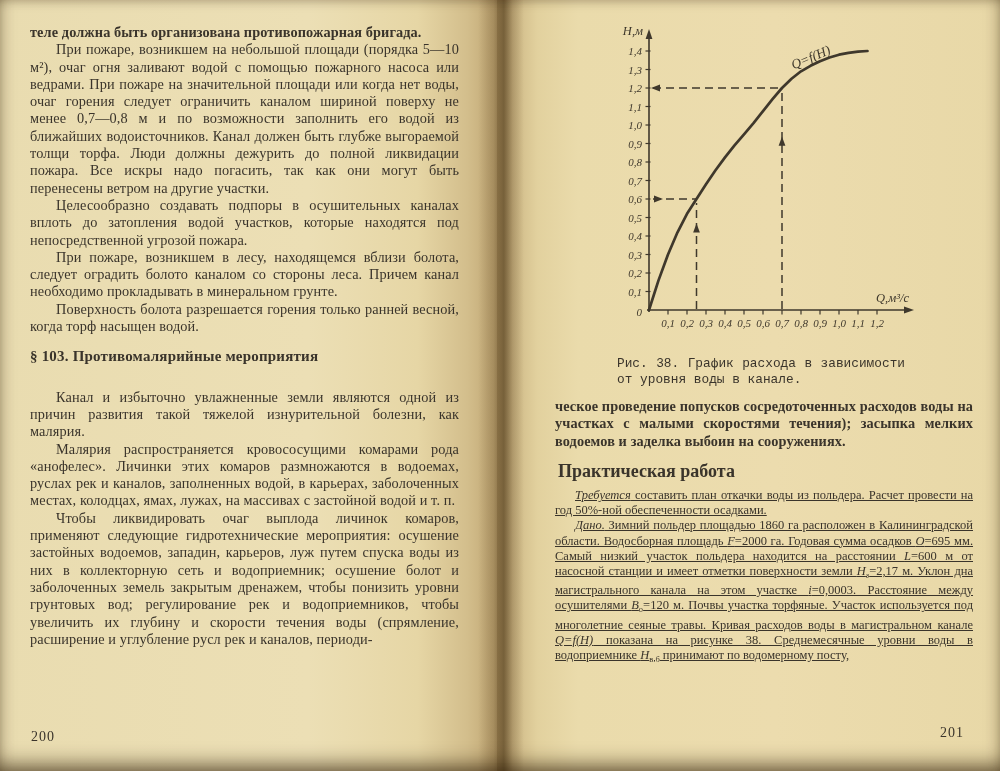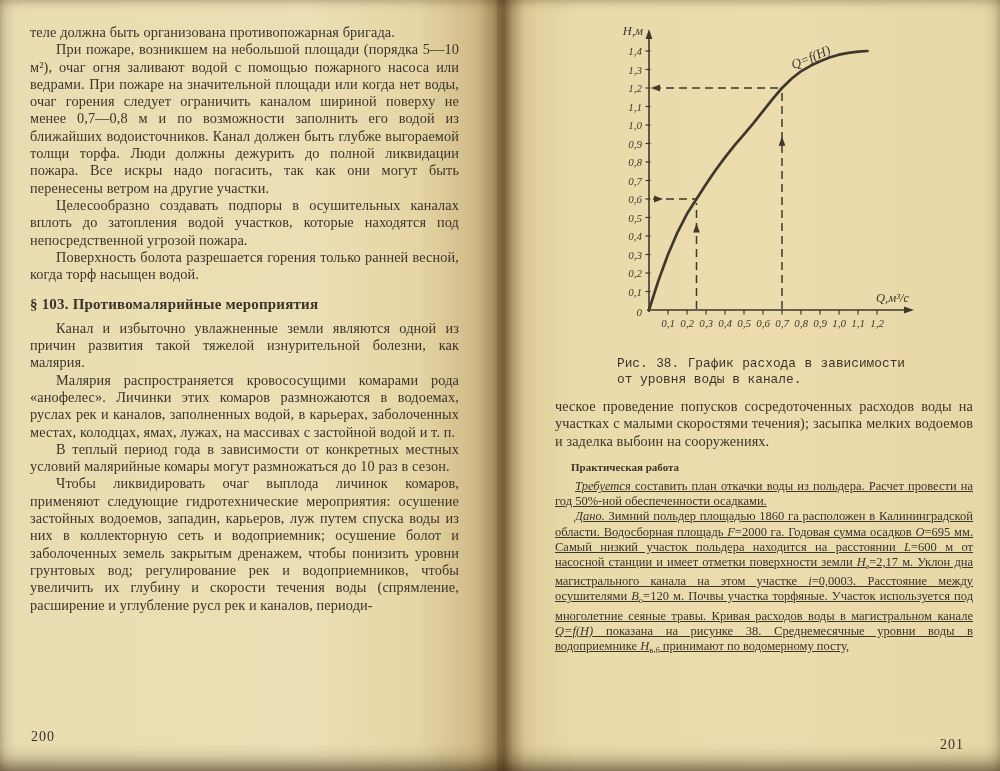--- a/index.html
+++ b/index.html
@@ -32,55 +32,55 @@
     background:linear-gradient(90deg,#a98f5e 0%,#cdb785 3%,#e2d19e 8%,#eadbab 16%,#ecdcae 55%,#e8d8a7 100%);
   }
   .gutter{
     position:absolute;left:478px;top:0;width:46px;height:771px;pointer-events:none;
     background:linear-gradient(90deg,rgba(70,46,14,0) 0%,rgba(70,46,14,.22) 34%,rgba(58,37,9,.52) 56%,rgba(70,46,14,.22) 76%,rgba(70,46,14,0) 100%);
   }
   .t{
     font-size:14.3px;line-height:17.3px;text-align:justify;
     text-indent:26px;margin:0;letter-spacing:.1px;
   }
-  .noind{text-indent:0;}
+  .noind{text-indent:0;font-weight:bold;}
   .sec{
-    font-size:15px;font-weight:bold;margin:13px 0 6px;text-indent:0;
+    font-size:15px;font-weight:bold;margin:13px 0 23px;text-indent:0;
     letter-spacing:.2px;
   }
   .fig{margin:0 0 0 44px;}
   .cap{
     margin:2px 0 10px 62px;width:288px;
     font-size:12.8px;line-height:16px;text-align:justify;font-family:Liberation Mono, monospace;
   }
-  .prac-h{font-size:11px;font-weight:bold;margin:11px 16px 6px;text-indent:0;}
+  .prac-h{font-size:18px;font-weight:bold;margin:11px 3px 6px;text-indent:0;}
   .sm{font-size:12.5px;line-height:15.2px;text-align:justify;text-indent:20px;margin:0;text-decoration:underline;}
   .sm span.sub{font-size:.68em;vertical-align:-3px;}
   .pn{position:absolute;bottom:26px;font-size:14px;letter-spacing:1px;}
   .pn-left{left:31px;}
-  .pn-right{right:36px;bottom:18px;}
+  .pn-right{right:36px;bottom:30px;}
   
   .tick{font:italic 11px "Liberation Serif",serif;fill:#3f382c;}
   .axlab{font:italic 12.5px "Liberation Serif",serif;fill:#3f382c;}
   .curvelab{font:italic 13.5px "Liberation Serif",serif;fill:#3f382c;}
 </style>
 </head>
 <body>
 
 <div class="book">
 
   <div class="page page-left">
     <p class="t noind">теле должна быть организована противопожарная бригада.</p>
     <p class="t">При пожаре, возникшем на небольшой площади (порядка 5—10 м²), очаг огня заливают водой с помощью пожарного насоса или ведрами. При пожаре на значительной площади или когда нет воды, очаг горения следует ограничить каналом шириной поверху не менее 0,7—0,8 м и по возможности заполнить его водой из ближайших водоисточников. Канал должен быть глубже выгораемой толщи торфа. Люди должны дежурить до полной ликвидации пожара. Все искры надо погасить, так как они могут быть перенесены ветром на другие участки.</p>
     <p class="t">Целесообразно создавать подпоры в осушительных каналах вплоть до затопления водой участков, которые находятся под непосредственной угрозой пожара.</p>
+    <p class="t">При пожаре, возникшем в лесу, находящемся вблизи болота, следует оградить болото каналом со стороны леса. Причем канал необходимо прокладывать в минеральном грунте.</p>
     <p class="t">Поверхность болота разрешается горения только ранней весной, когда торф насыщен водой.</p>
     <h2 class="t sec">§ 103. Противомалярийные мероприятия</h2>
     <p class="t">Канал и избыточно увлажненные земли являются одной из причин развития такой тяжелой изнурительной болезни, как малярия.</p>
     <p class="t">Малярия распространяется кровососущими комарами рода «анофелес». Личинки этих комаров размножаются в водоемах, руслах рек и каналов, заполненных водой, в карьерах, заболоченных местах, колодцах, ямах, лужах, на массивах с застойной водой и т. п.</p>
-    <p class="t">В теплый период года в зависимости от конкретных местных условий малярийные комары могут размножаться до 10 раз в сезон.</p>
     <p class="t">Чтобы ликвидировать очаг выплода личинок комаров, применяют следующие гидротехнические мероприятия: осушение застойных водоемов, западин, карьеров, луж путем спуска воды из них в коллекторную сеть и водоприемник; осушение болот и заболоченных земель закрытым дренажем, чтобы понизить уровни грунтовых вод; регулирование рек и водоприемников, чтобы увеличить их глубину и скорости течения воды (спрямление, расширение и углубление русл рек и каналов, периоди-</p>
     <div class="pn pn-left">200</div>
   </div>
 
   <div class="page page-right">
     <div class="fig">
       <svg id="chart-svg" width="382" height="330" viewBox="0 0 382 330">
           <line x1="50" y1="292" x2="50" y2="17" stroke="#3f382c" stroke-width="1.6"></line>
           <polygon points="50,9 46.6,19 53.4,19" fill="#3f382c"></polygon>
           <line x1="48" y1="290" x2="308" y2="290" stroke="#3f382c" stroke-width="1.6"></line>

